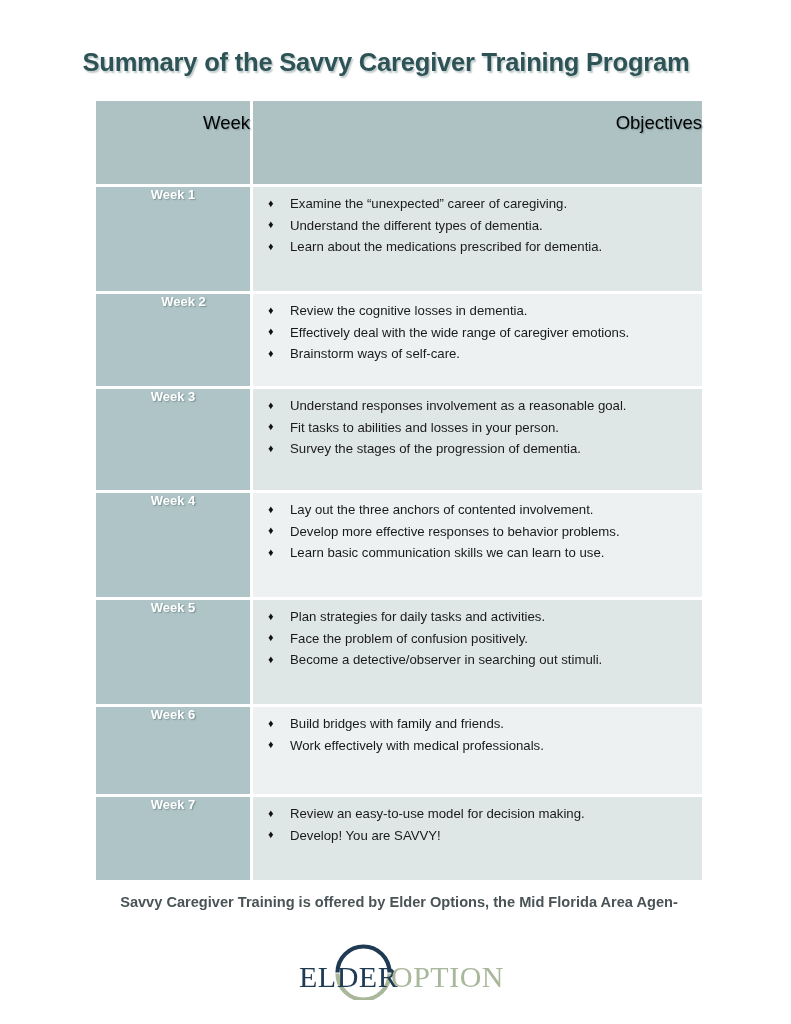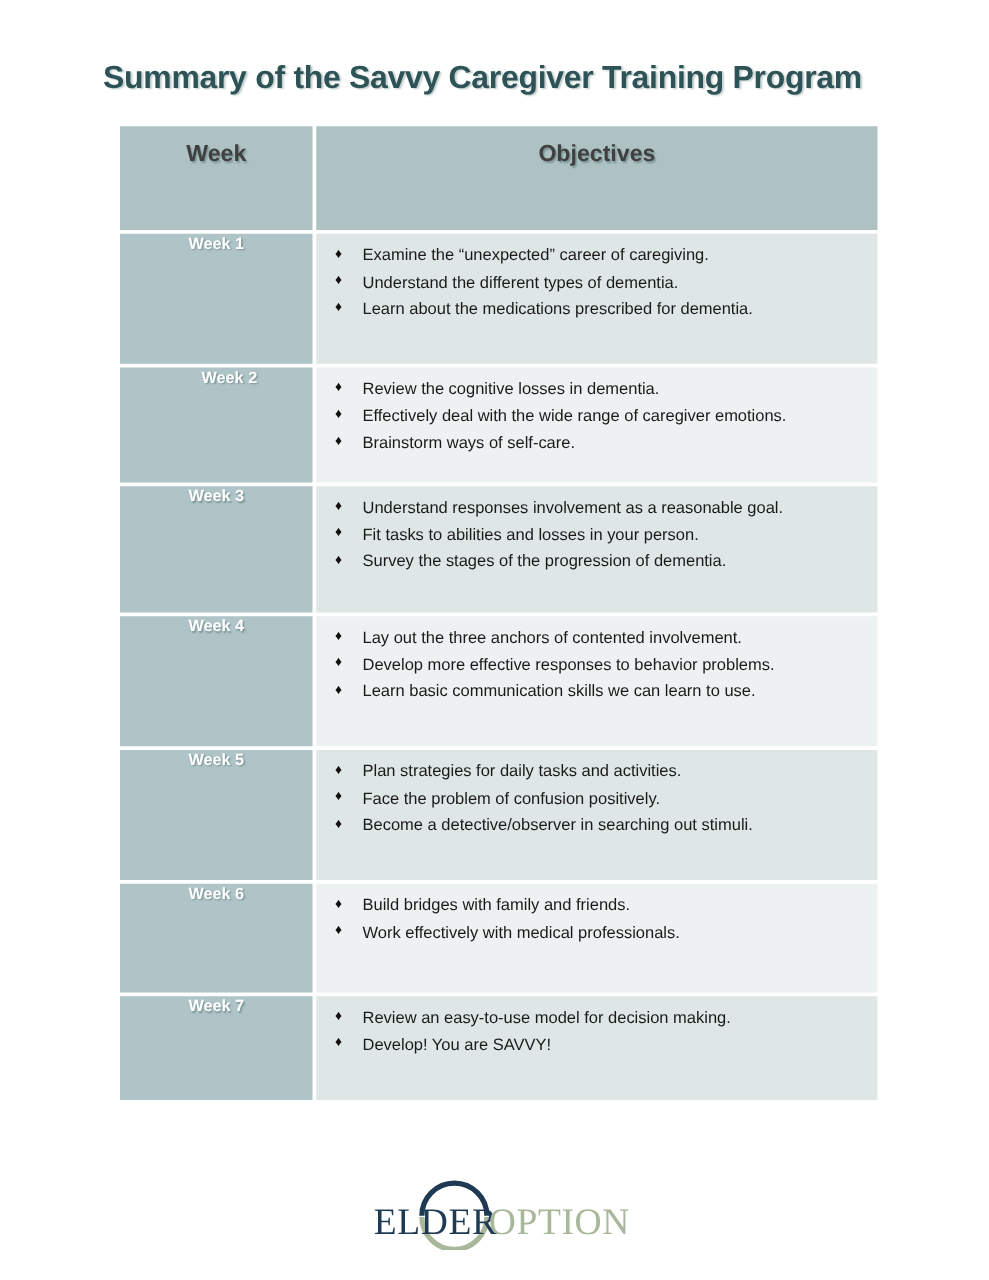--- a/index.html
+++ b/index.html
@@ -53,23 +53,23 @@
   .table tr > * {
     padding: 0;
     vertical-align: top;
   }
 
   .col-week   { width: 154px; }
   .col-obj    { width: auto; }
 
   .head-week, .head-obj {
     background: #aec2c3;
-    color: #404040;
-    font-weight: bold;
-    text-align: center;
+    color: #000000;
+    font-weight: normal;
+    text-align: right;
     text-shadow: 1.2px 1.2px 1.4px rgba(110,135,136,0.75);
     height: 72px;
     vertical-align: top;
   }
   .head-week { font-size: 18.5px; padding-top: 11px !important; }
   .head-obj  { font-size: 18.5px; padding-top: 11px !important; margin-left: 25px; }
 
   .week-cell {
     background: #afc4c6;
     color: #ffffff;
@@ -226,20 +226,21 @@
             <ul class="obj-list">
               <li><span class="bullet">♦</span><span>Review an easy-to-use model for decision making.</span></li>
               <li><span class="bullet">♦</span><span>Develop! You are SAVVY!</span></li>
             </ul>
           </td>
         </tr>
       </tbody>
   </table>
 
   <div class="footer">
+    <div>Savvy Caregiver Training is offered by Elder Options, the Mid Florida Area Agen-</div>
   </div>
 
   <div class="logo">
     <svg width="210" height="56" viewBox="0 0 210 56" xmlns="http://www.w3.org/2000/svg">
 
       <g fill="none" stroke-width="4.2" stroke-linecap="butt">
         <path d="M 42.5 28.5 A 26 26 0 0 1 94.5 28.5" stroke="#1f3b54"></path>
         <path d="M 42.5 29.5 A 26 26 0 0 0 94.5 29.5" stroke="#a9b79a"></path>
       </g>
       <text x="4" y="43" font-family="'Liberation Serif', serif" font-size="30" letter-spacing="0.5" fill="#1f3b54">ELDER</text>

